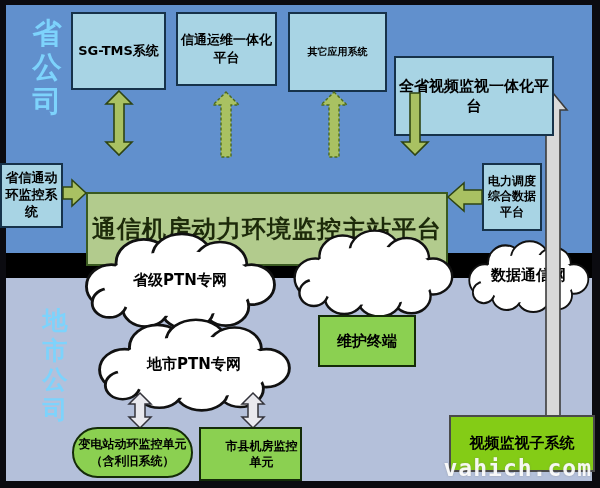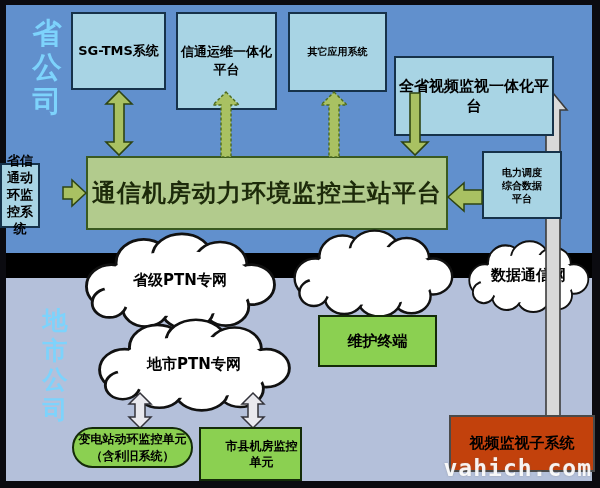--- a/index.html
+++ b/index.html
@@ -19,24 +19,24 @@
   #frame-bottom{left:0;top:481px;width:600px;height:7px;}
   #frame-left{left:0;top:0;width:6px;height:488px;}
   #frame-right{left:592px;top:0;width:8px;height:488px;}
   
   .node{
     display:flex;align-items:center;justify-content:center;text-align:center;
     box-sizing:border-box;white-space:pre-line;line-height:1.35;
   }
   .blue-box{background:#a8d4e4;border:2px solid #16324a;}
   .green-box{background:#8bd051;border:2px solid #142b08;}
-  .gray-box{background:#c2410c;border:2px solid #4a4a4a;}
+  .gray-box{background:#84cc16;border:2px solid #4a4a4a;}
   #main-platform{
     background:#b2cb8d;border:2px solid #3a5a20;
-    font-size:24px;letter-spacing:1px;color:#1d2a0a;
+    font-size:24px;letter-spacing:1px;color:#1d2a0a;margin-top:36px;
   }
   
   .section-label{
     width:34px;text-align:center;word-break:break-all;
     font-size:29px;line-height:1.18;color:#7dd3fc;
   }
   
   .cloud{position:absolute;}
   .cloud svg{position:absolute;left:0;top:0;width:100%;height:100%;}
   .cloud .cloud-label{
@@ -110,37 +110,37 @@
     <div class="cloud-label">地市PTN专网</div>
   </div>
 
   <svg class="arrow-svg" style="left:536px;top:90px;width:34px;height:330px;" viewBox="536 90 34 330">
     <polygon points="553,93 567,110 560,110 560,418 546,418 546,110 539,110" fill="#d9d9d9" stroke="#3c3c3c" stroke-width="1.6"></polygon>
   </svg>
 
   <div class="abs node blue-box" style="left:71px;top:12px;width:95px;height:78px;font-size:13px;">
     <span>SG-TMS系统</span>
   </div>
-  <div class="abs node blue-box" style="left:176px;top:12px;width:101px;height:98px;font-size:13px;text-align:center;">
+  <div class="abs node blue-box" style="left:176px;top:12px;width:101px;height:74px;font-size:13px;text-align:center;">
     <span>信通运维一体化
 平台</span>
   </div>
   <div class="abs node blue-box" style="left:288px;top:12px;width:99px;height:80px;font-size:10px;">
     <span>其它应用系统</span>
   </div>
   <div class="abs node blue-box" style="left:394px;top:12px;width:160px;height:80px;font-size:15px;margin-top:44px;">
     <span>全省视频监视一体化平台</span>
   </div>
 
-  <div class="abs node blue-box" style="left:0px;top:163px;width:40px;height:65px;font-size:13px;line-height:1.3;">
+  <div class="abs node blue-box" style="left:0px;top:163px;width:63px;height:65px;font-size:13px;line-height:1.3;">
     <span>省信通动
 环监控系
 统</span>
   </div>
-  <div class="abs node blue-box" style="left:482px;top:151px;width:80px;height:68px;font-size:10px;line-height:1.3;">
+  <div class="abs node blue-box" style="left:482px;top:163px;width:60px;height:68px;font-size:12px;line-height:1.3;">
     <span>电力调度
 综合数据
 平台</span>
   </div>
 
   <svg class="arrow-svg" style="left:103px;top:89px;width:32px;height:68px;" viewBox="103 89 32 68">
     <polygon points="119,91 132,104 124,104 124,142 132,142 119,155 106,142 114,142 114,104 106,104" fill="#a9c162" stroke="#2e4413" stroke-width="1.6"></polygon>
   </svg>
   <svg class="arrow-svg" style="left:211px;top:90px;width:30px;height:68px;" viewBox="211 90 30 68">
     <polygon points="226,92 239,105 231,105 231,157 221,157 221,105 213,105" fill="#a9c162" stroke="#4c6a1d" stroke-width="1.4" stroke-dasharray="3,2"></polygon>
@@ -159,24 +159,24 @@
     <polygon points="482,190 464,190 464,183 448,197 464,211 464,204 482,204" fill="#a9c162" stroke="#2e4413" stroke-width="1.5"></polygon>
   </svg>
 
   <svg class="arrow-svg" style="left:127px;top:391px;width:26px;height:39px;" viewBox="127 391 26 39">
     <polygon points="140,393 151,404 145,404 145,417 151,417 140,428 129,417 135,417 135,404 129,404" fill="#e9e9ee" stroke="#33333b" stroke-width="1.5"></polygon>
   </svg>
   <svg class="arrow-svg" style="left:240px;top:391px;width:26px;height:39px;" viewBox="240 391 26 39">
     <polygon points="253,393 264,404 258,404 258,417 264,417 253,428 242,417 248,417 248,404 242,404" fill="#e9e9ee" stroke="#33333b" stroke-width="1.5"></polygon>
   </svg>
 
-  <div class="abs node green-box" style="left:318px;top:315px;width:119px;height:52px;font-size:15px;">
+  <div class="abs node green-box" style="left:318px;top:315px;width:98px;height:52px;font-size:15px;">
     <span>维护终端</span>
   </div>
-  <div class="abs node green-box" style="left:72px;top:427px;width:121px;height:41px;font-size:12px;border-radius:26px;">
+  <div class="abs node green-box" style="left:72px;top:427px;width:121px;height:51px;font-size:12px;border-radius:26px;">
     <span>变电站动环监控单元
 （含利旧系统）</span>
   </div>
   <div class="abs node green-box" style="left:199px;top:427px;width:103px;height:54px;font-size:12px;padding-left:22px;">
     <span>市县机房监控单元</span>
   </div>
   <div class="abs node gray-box" style="left:449px;top:415px;width:146px;height:57px;font-size:15px;">
     <span>视频监视子系统</span>
   </div>
 

